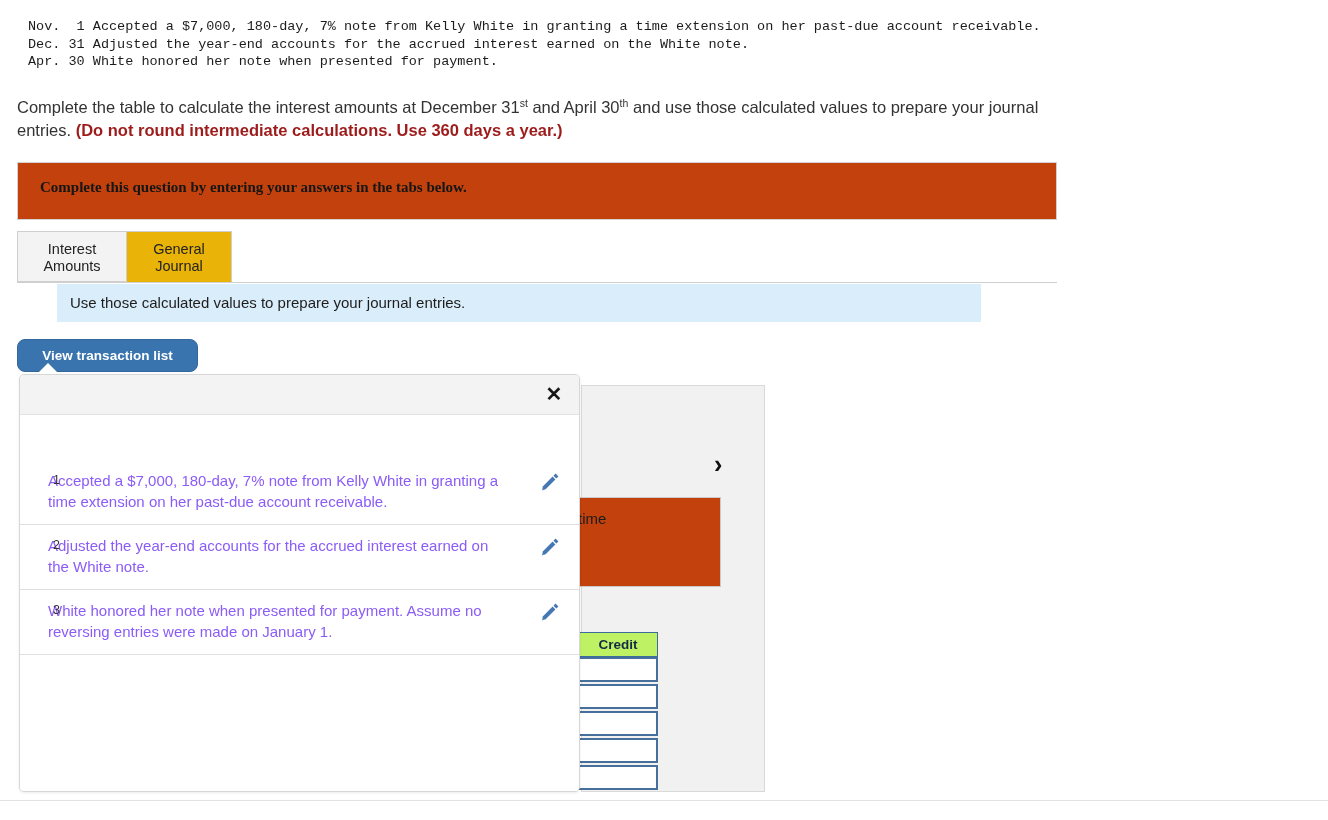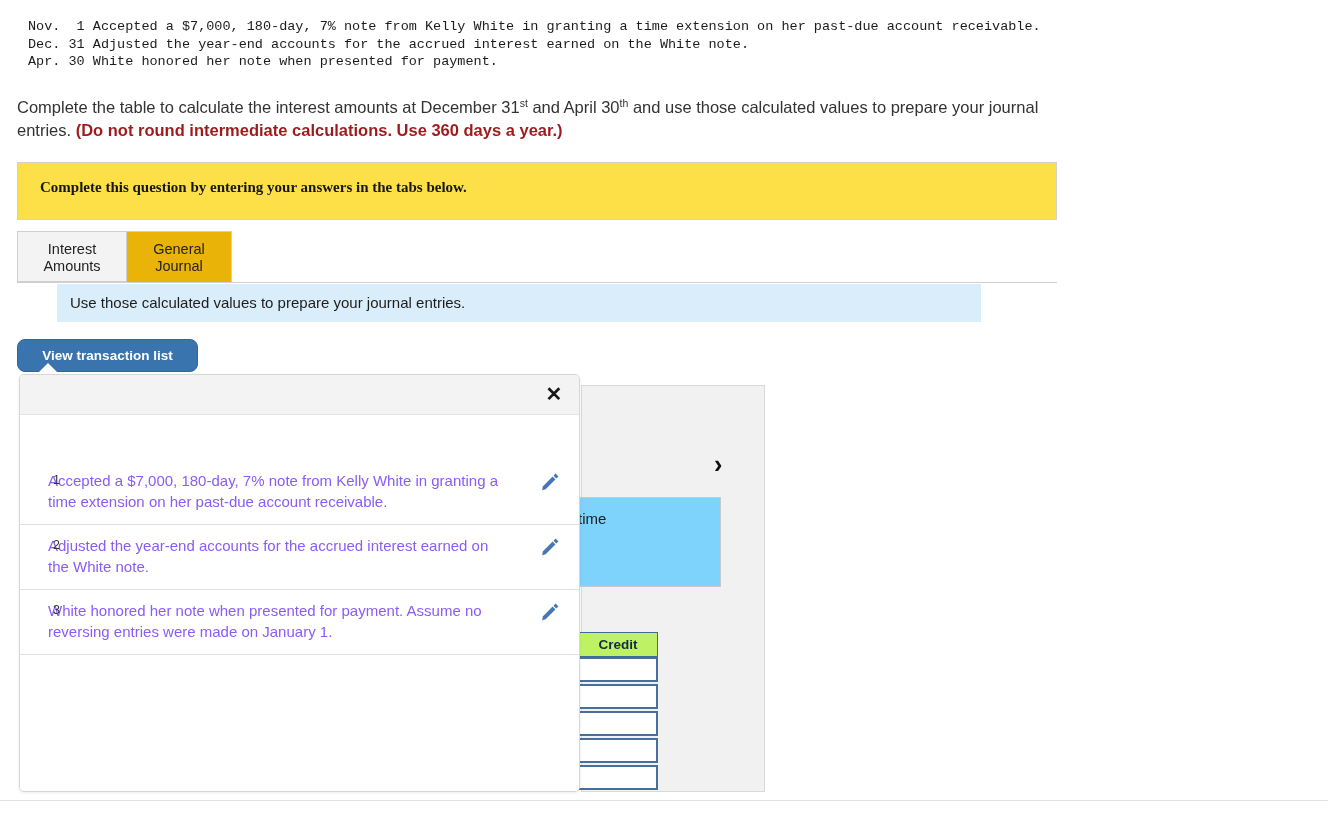--- a/index.html
+++ b/index.html
@@ -50,21 +50,21 @@
     font-weight: bold;
   }
 
   
   .gray-callout {
     position: absolute;
     left: 17px;
     top: 162px;
     width: 1040px;
     height: 58px;
-    background: #fde047;
+    background: #c2410c;
     border: 1px solid #d2d2d2;
     box-sizing: border-box;
   }
   .gray-callout-text {
     position: absolute;
     left: 22px;
     top: 16px;
     font-size: 15px;
     font-weight: bold;
     color: #161616;
@@ -190,21 +190,21 @@
     z-index: 2;
     cursor: pointer;
     line-height: 25px;
   }
   .journal-textbox {
     position: absolute;
     left: 540px;
     top: 497px;
     width: 181px;
     height: 90px;
-    background: #7dd3fc;
+    background: #c2410c;
     border: 1px solid #c9c9c9;
     box-sizing: border-box;
     z-index: 2;
     font-size: 15px;
     color: #1d1d1d;
     padding: 12px 0 0 37px;
   }
   .credit-header {
     position: absolute;
     left: 578px;

